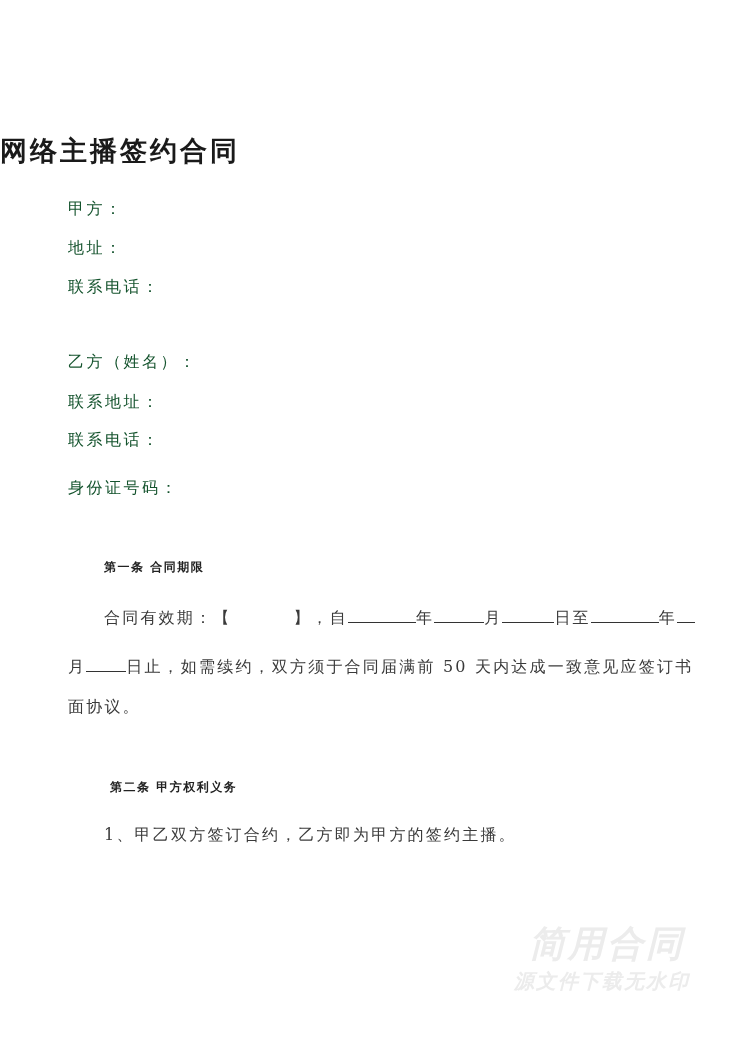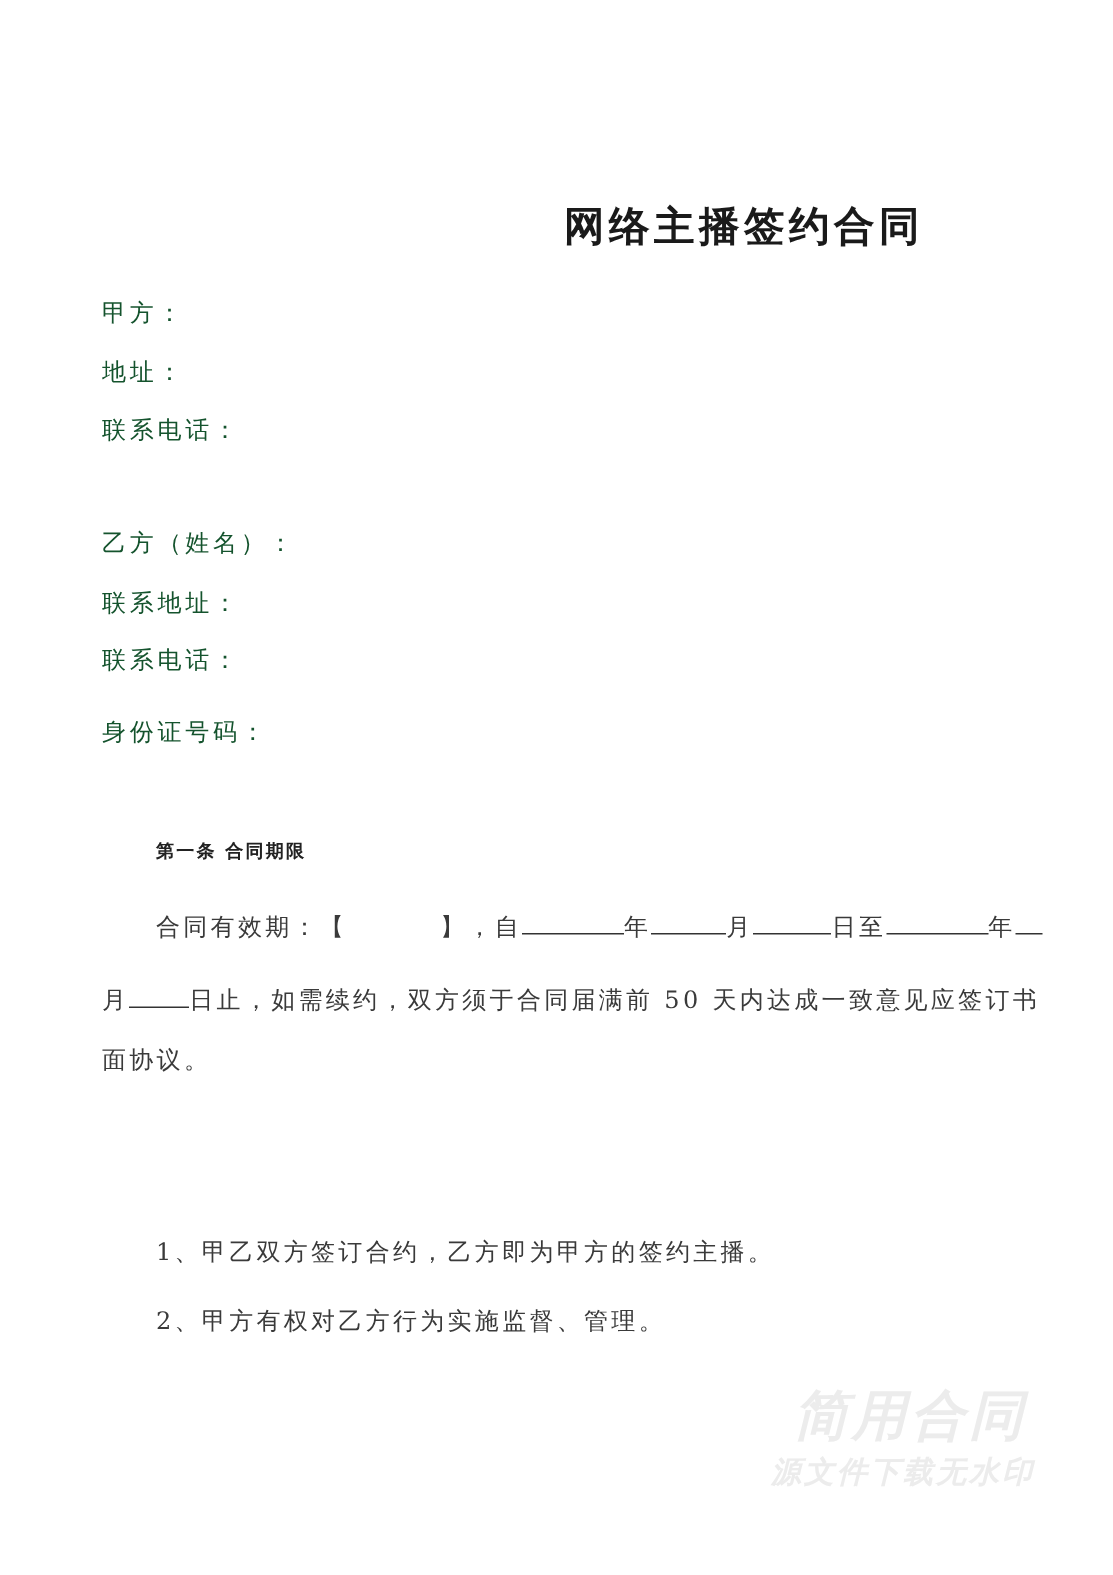--- a/index.html
+++ b/index.html
@@ -3,21 +3,21 @@
 <meta charset="utf-8">
 <style>
   html, body { margin: 0; padding: 0; background: #ffffff; }
   body {
     width: 742px; height: 1050px; position: relative; overflow: hidden;
     font-family: "DejaVu Serif", "Liberation Serif", serif;
     color: #333333;
   }
   .page { position: absolute; left: 0; top: 0; width: 742px; height: 1050px; background: #fff; }
   .title {
-    position: absolute; left: 0; top: 133px; width: 616px; text-align: right;
+    position: absolute; left: 0; top: 133px; width: 616px; text-align: left;
     font-family: "DejaVu Sans", "Liberation Sans", sans-serif;
     font-size: 27px; font-weight: bold; color: #1a1a1a; letter-spacing: 3px;
   }
   .line {
     position: absolute; left: 68px; font-size: 16px; letter-spacing: 2.5px;
     color: #14532d; white-space: nowrap; line-height: 20px;
   }
   .heading {
     position: absolute; font-size: 12px; font-weight: bold; color: #222;
     font-family: "DejaVu Sans", "Liberation Sans", sans-serif; letter-spacing: 1.5px;
@@ -58,19 +58,19 @@
   <div class="para" style="top:606px">
     <span>合同有效期：【</span><span class="blank" style="width:62px;border:none"></span><span>】，自</span><span class="blank" style="width:68px"></span><span>年</span><span class="blank" style="width:50px"></span><span>月</span><span class="blank" style="width:52px"></span><span>日至</span><span class="blank" style="width:68px"></span><span>年</span><span class="blank" style="width:18px"></span>
   </div>
 
   <div class="para" style="left:68px; top:655px">
     <span>月</span><span class="blank" style="width:40px"></span><span>日止，如需续约，双方须于合同届满前 50 天内达成一致意见应签订书</span>
   </div>
 
   <div class="para" style="left:68px; top:697px">面协议。</div>
 
+  <div class="heading" style="left:110px; top:777px">第二条 甲方权利义务</div>
 
   <div class="para" style="top:825px">1、甲乙双方签订合约，乙方即为甲方的签约主播。</div>
-  <div class="para" style="top:871px">2、甲方有权对乙方行为实施监督、管理。</div>
 
   <div class="wm wm1">简用合同</div>
   <div class="wm wm2">源文件下载无水印</div>
 </div>
 
 </body></html>

